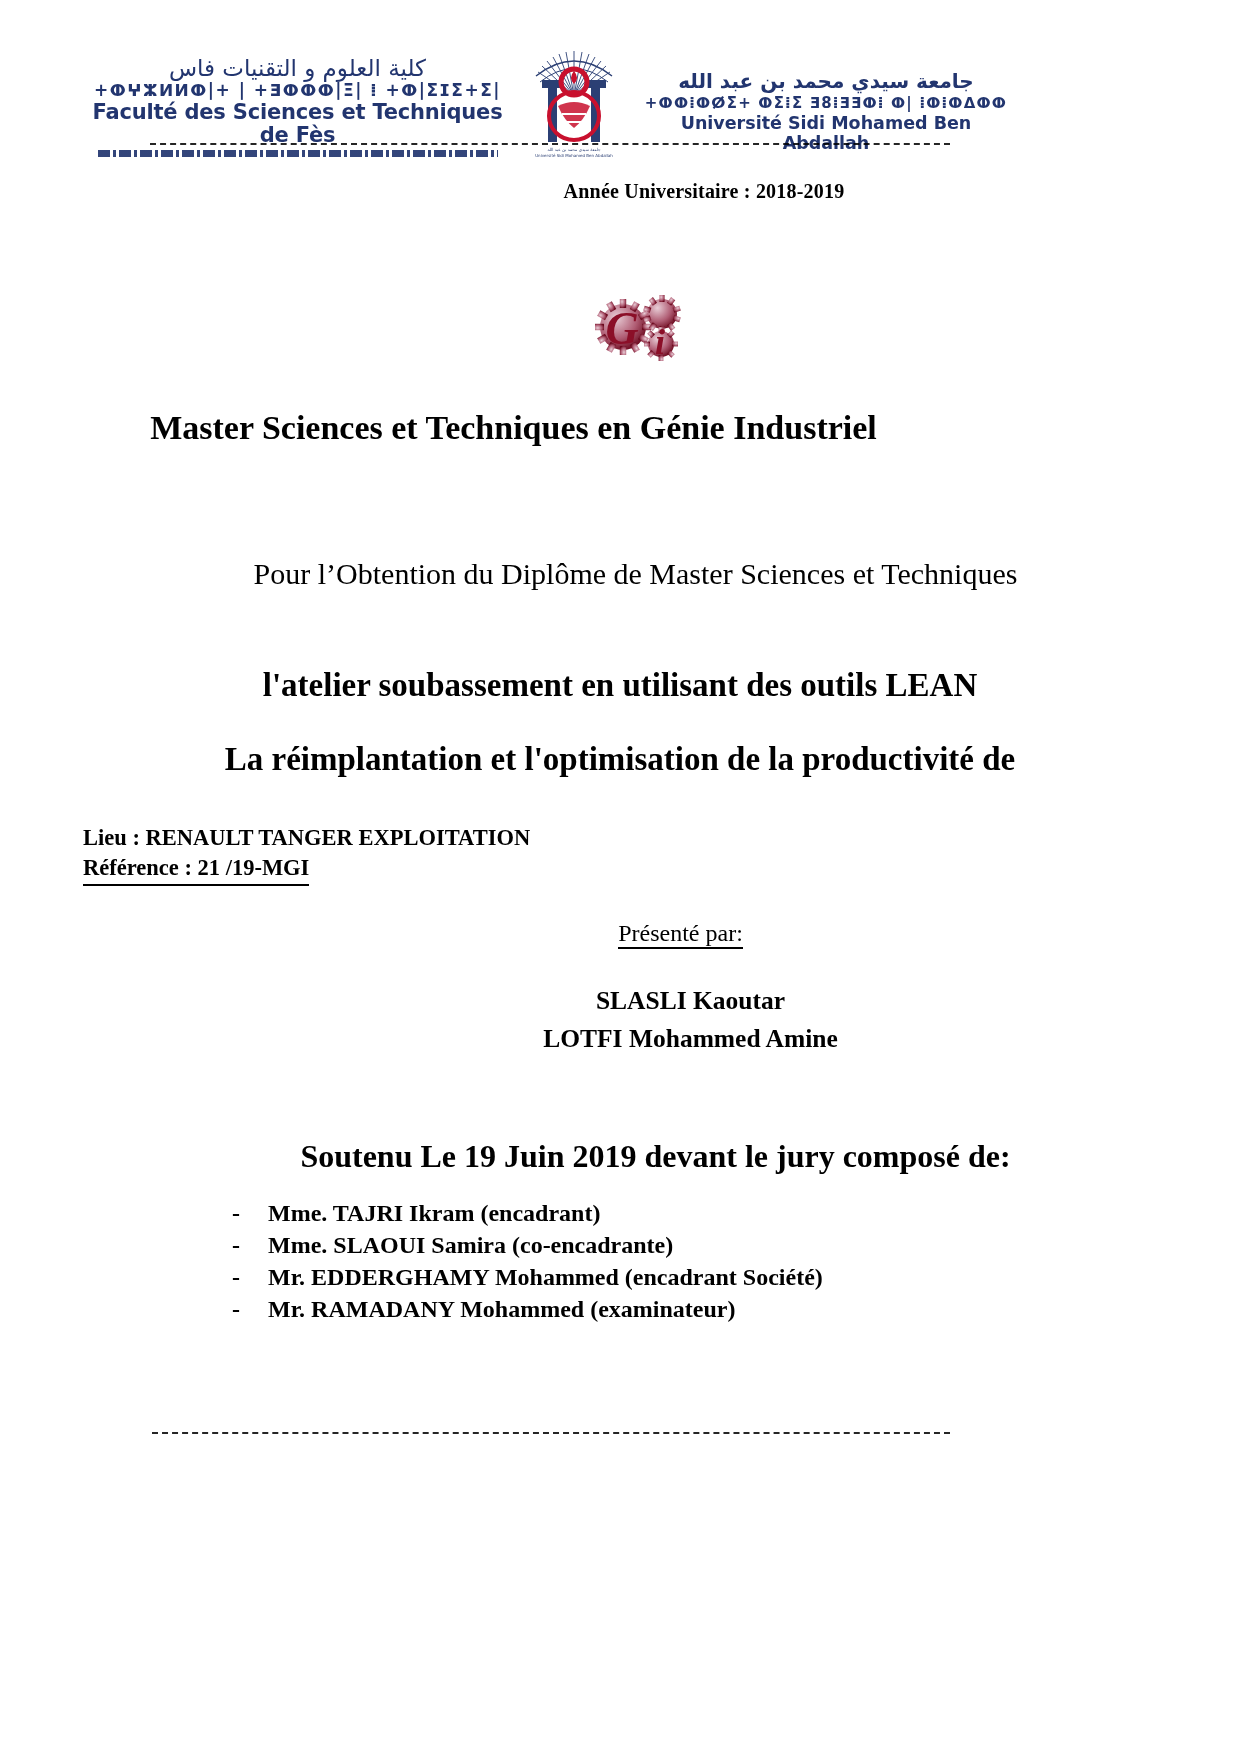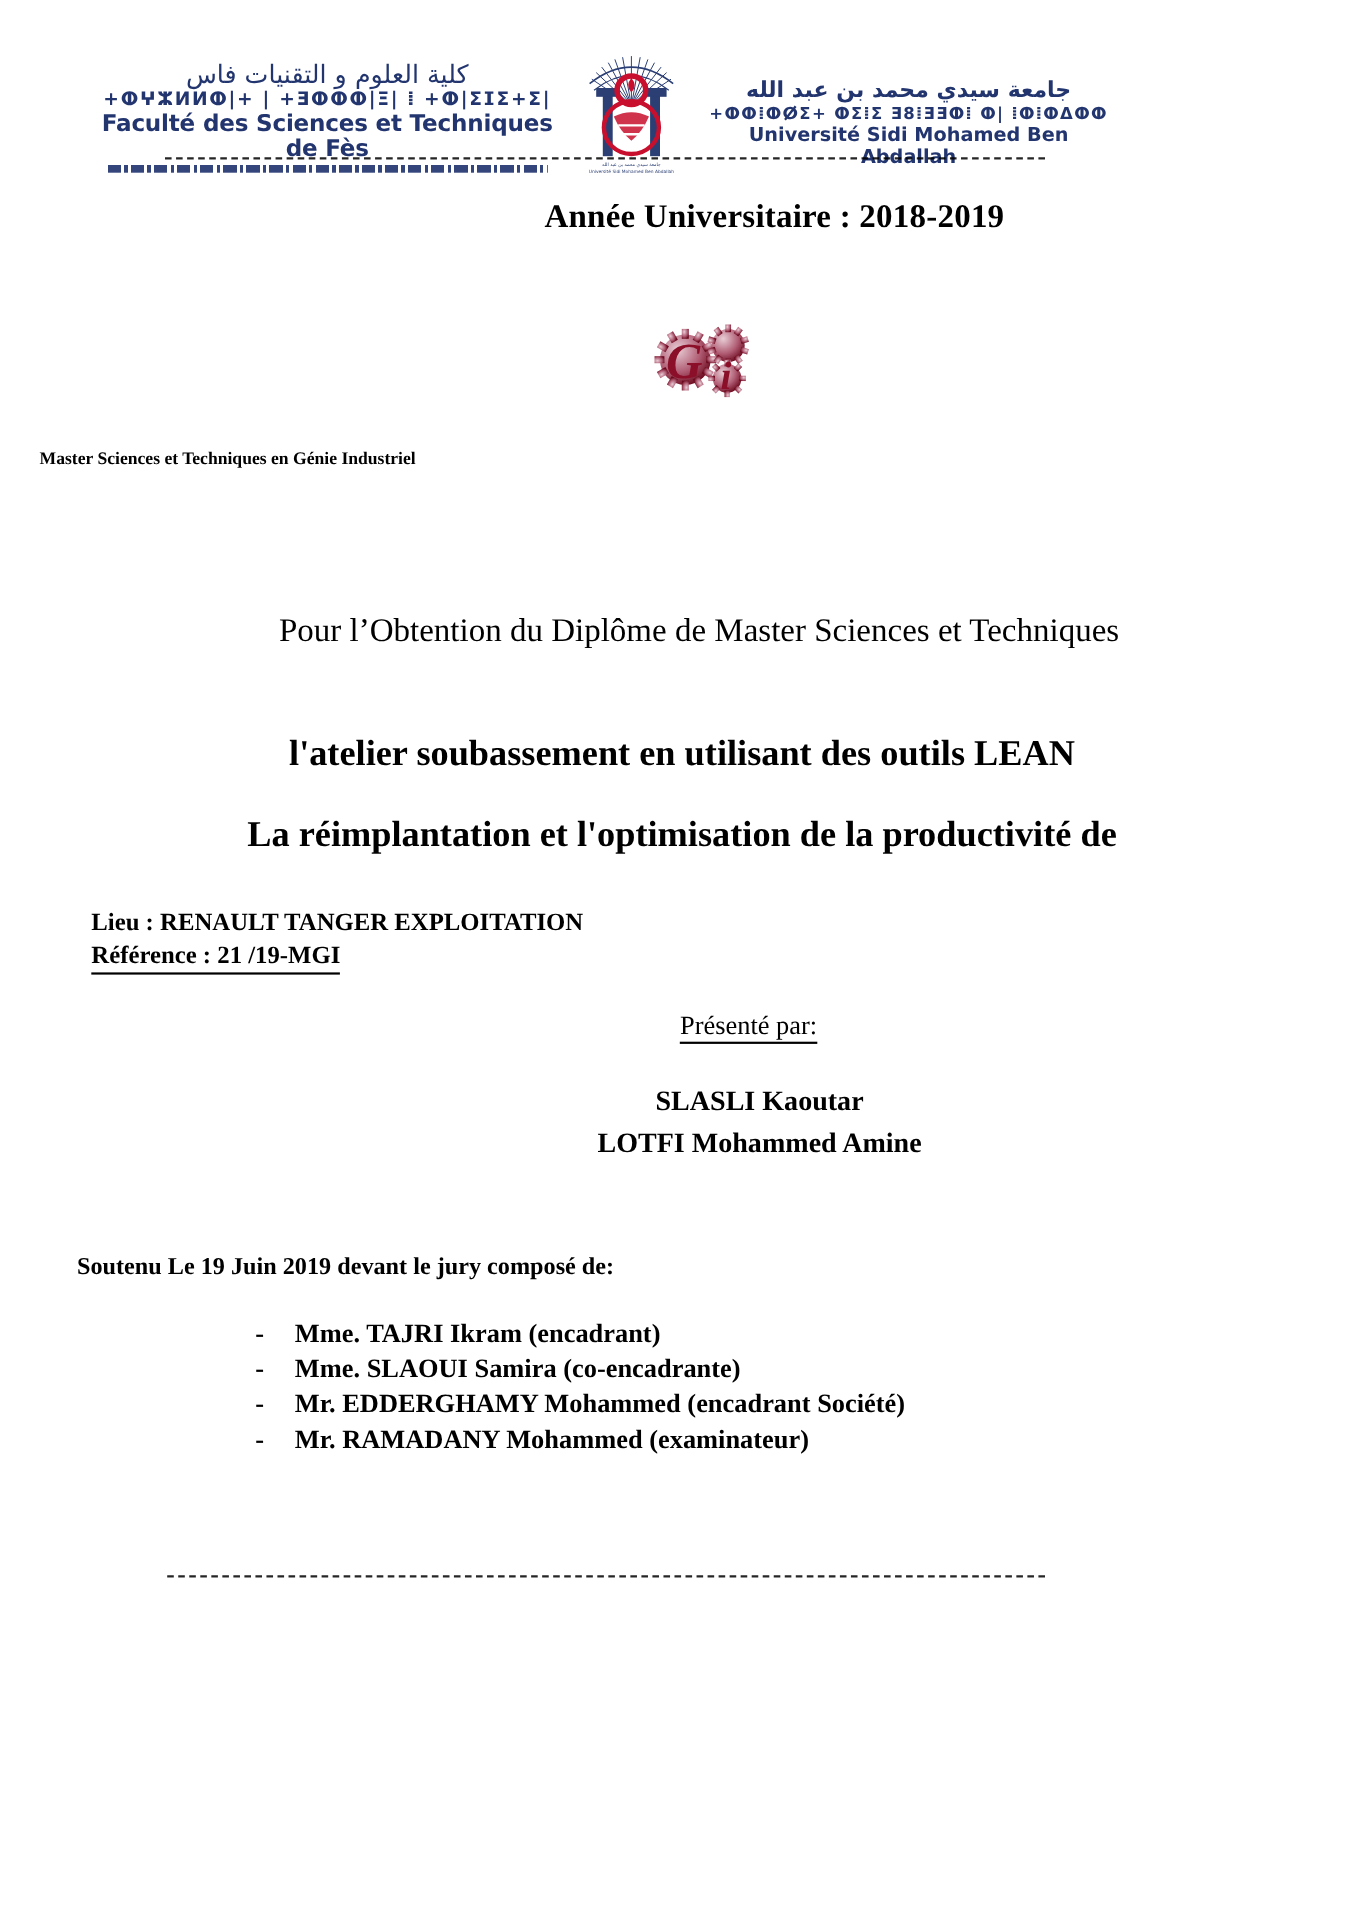--- a/index.html
+++ b/index.html
@@ -129,21 +129,21 @@
 
   
   .year {
     position: absolute;
     top: 180px;
     left: 0;
     width: 1168px;
     text-align: center;
     padding-left: 240px;
     box-sizing: border-box;
-    font-size: 30px;
+    font-size: 20px;
     font-weight: bold;
     letter-spacing: .2px;
   }
 
   
   .gi-logo {
     position: absolute;
     top: 272px;
     left: 0;
     width: 1241px;
@@ -152,23 +152,24 @@
     box-sizing: border-box;
   }
   .gi-logo svg { display: inline-block; }
 
   
   .master-line {
     position: absolute;
     top: 409px;
     left: 0;
     width: 991px;
+    text-align: center;
     padding-left: 36px;
     box-sizing: border-box;
-    font-size: 16px;
+    font-size: 34px;
     font-weight: bold;
   }
 
   .memoire {
     position: absolute;
     top: 516px;
     left: 0;
     width: 1241px;
     text-align: center;
     padding-left: 30px;
@@ -241,23 +242,24 @@
     font-size: 25.5px;
     font-weight: bold;
     line-height: 38px;
   }
 
   .soutenu {
     position: absolute;
     top: 1138px;
     left: 0;
     width: 1241px;
+    text-align: center;
     padding-left: 70px;
     box-sizing: border-box;
-    font-size: 22px;
+    font-size: 32px;
     font-weight: bold;
   }
 
   .jury {
     position: absolute;
     top: 1197px;
     left: 232px;
     font-size: 24px;
     font-weight: bold;
     line-height: 32px;

